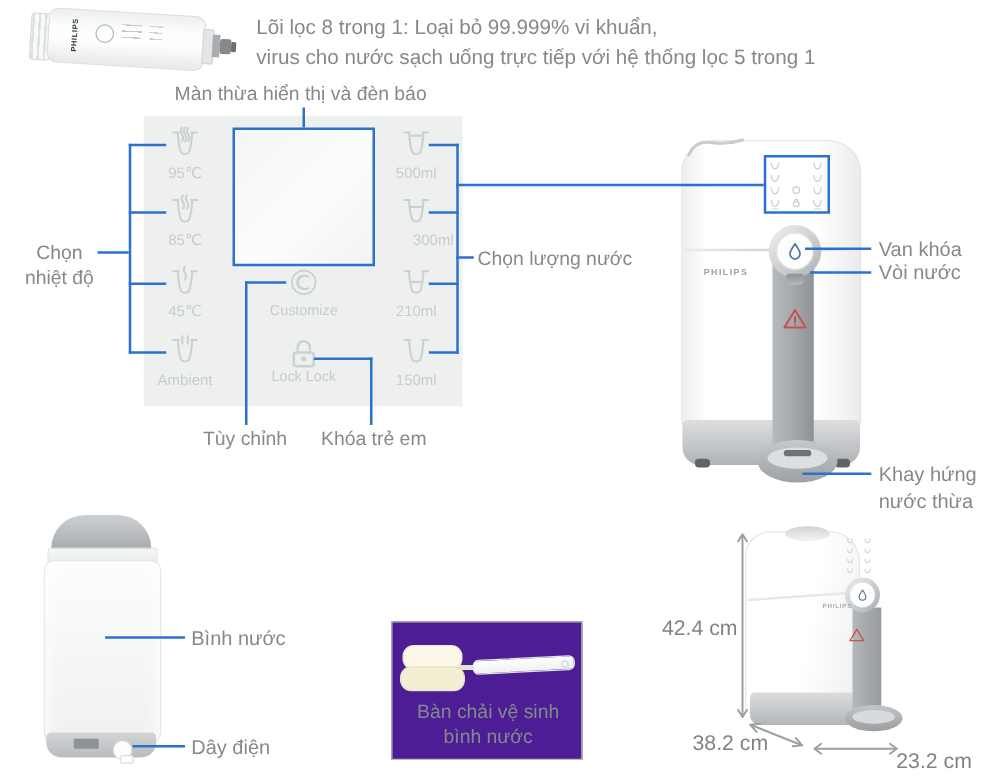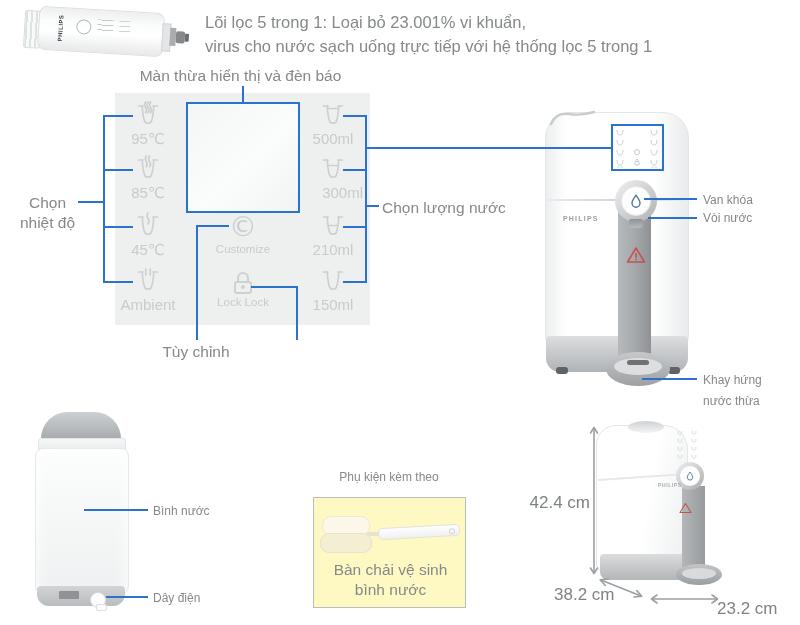--- a/index.html
+++ b/index.html
@@ -1,25 +1,25 @@
 <!DOCTYPE html>
 <html><head>
 <meta charset="utf-8">
 <style>
   html,body{margin:0;padding:0;background:#fff;}
   #canvas{position:relative;width:800px;height:625px;background:#ffffff;overflow:hidden;
           font-family:"Liberation Sans","DejaVu Sans",sans-serif;color:#85898b;}
   .abs{position:absolute;}
   .lbl{position:absolute;color:#85898b;font-size:15.5px;line-height:20px;}
-  .lbl.big{font-size:12px;line-height:21px;}
+  .lbl.big{font-size:16px;line-height:21px;}
   .dim{position:absolute;color:#7e8386;font-size:17px;line-height:19px;}
   .bline{position:absolute;background:#2b72cf;z-index:45;}
   
   .panel{position:absolute;left:115px;top:93px;width:255px;height:232px;background:#eef0ef;}
-  .pl{position:absolute;color:#c7ccca;font-size:15px;text-align:center;line-height:13px;}
+  .pl{position:absolute;color:#c7ccca;font-size:12px;text-align:center;line-height:13px;}
   .cupsvg path,.cupsvg line{stroke:#ccd1d0;stroke-width:1.7;fill:none;stroke-linecap:round;}
   .screen{position:absolute;left:71px;top:9px;width:114px;height:111px;box-sizing:border-box;
           border:2px solid #2b72cf;background:linear-gradient(135deg,#f4f6f5 0%,#fbfcfc 55%,#f2f4f3 100%);}
   .copyright{position:absolute;color:#cbd0cf;font-size:28px;line-height:28px;font-family:"DejaVu Sans",sans-serif;}
   .lockbody{position:absolute;width:18px;height:13px;box-sizing:border-box;border:2px solid #cdd2d1;border-radius:3px;}
   .lockshackle{position:absolute;width:12px;height:11px;box-sizing:border-box;border:2px solid #cdd2d1;border-bottom:none;border-radius:7px 7px 0 0;}
   .lockdot{position:absolute;width:4px;height:4px;border-radius:50%;background:#cdd2d1;}
   
   .disp-body{position:absolute;left:545px;top:112px;width:144px;height:236px;border-radius:26px 26px 12px 12px;
              background:linear-gradient(90deg,#eceeef 0%,#ffffff 14%,#ffffff 76%,#e9ebed 100%);
@@ -48,21 +48,21 @@
       <div class="abs" style="left:73px;top:16px;width:16px;height:14px;background:repeating-linear-gradient(180deg,#c7cacc 0 1px,transparent 1px 5px);"></div>
       <div class="abs" style="left:95px;top:16px;width:11px;height:14px;background:repeating-linear-gradient(180deg,#cfd2d4 0 1px,transparent 1px 5px);"></div>
       <div class="abs" style="left:138px;top:16px;width:7px;height:26px;background:#e3e5e6;border:1px solid #d5d7d9;"></div>
       <div class="abs" style="left:146px;top:20px;width:6px;height:18px;background:#aaadaf;"></div>
       <div class="abs" style="left:152px;top:23px;width:9px;height:12px;background:#85898c;border-radius:2px;"></div>
       <div class="abs" style="left:161px;top:25px;width:4px;height:8px;background:#6b6f72;border-radius:1px;"></div>
     </div>
   </div>
 
   <div class="lbl big" style="left:205px;top:10px;width:510px;line-height:24px;font-size:16.5px;">
-    <div>Lõi lọc 5 trong 1: Loại bỏ 23.001% vi khuẩn,</div>
+    <div>Lõi lọc 8 trong 1: Loại bỏ 99.999% vi khuẩn,</div>
     <div>virus cho nước sạch uống trực tiếp với hệ thống lọc 5 trong 1</div>
   </div>
 
   <div class="lbl" style="left:118px;top:66px;width:245px;text-align:center;">Màn thừa hiển thị và đèn báo</div>
 
   <div class="panel">
     <div class="screen"></div>
 
     <svg class="cupsvg abs" style="left:20px;top:6px;" width="26" height="30" viewBox="0 0 26 30">
       <path d="M3.5 7 H8 M18 7 H22.5"></path>
@@ -130,20 +130,21 @@
     <span class="lockdot" style="left:126px;top:192px;"></span>
     <div class="pl" style="left:83px;top:203px;width:90px;font-size:11.5px;">Lock Lock</div>
   </div>
 
   <div class="lbl" style="left:5px;top:193px;width:85px;text-align:center;">
     <div>Chọn</div>
     <div>nhiệt độ</div>
   </div>
   <div class="lbl" style="left:382px;top:198px;">Chọn lượng nước</div>
   <div class="lbl" style="left:148px;top:342px;width:96px;text-align:center;">Tùy chỉnh</div>
+  <div class="lbl" style="left:248px;top:342px;width:102px;text-align:center;">Khóa trẻ em</div>
 
   <div class="disp-body"></div>
   <svg class="abs" style="left:548px;top:109px;z-index:20;" width="50" height="18" viewBox="0 0 50 18">
     <path d="M3 15 Q8 3 21 5 Q33 7 46 3" stroke="#c8cccf" stroke-width="2.4" fill="none" stroke-linecap="round"></path>
   </svg>
   <div class="abs" style="left:547px;top:199px;width:140px;height:2px;background:linear-gradient(90deg,#e9ebec,#d2d5d7 50%,#e9ebec);z-index:12;"></div>
   <div class="brandtxt" style="left:563px;top:215px;z-index:14;">PHILIPS</div>
   <div class="abs" style="left:546px;top:336px;width:142px;height:36px;border-radius:4px 4px 14px 14px;background:linear-gradient(180deg,#dcdee0,#b0b3b6);z-index:13;"></div>
   <div class="abs" style="left:556px;top:367px;width:12px;height:7px;border-radius:3px;background:#5f6366;z-index:14;"></div>
   <div class="abs" style="left:668px;top:367px;width:12px;height:7px;border-radius:3px;background:#5f6366;z-index:14;"></div>
@@ -192,22 +193,21 @@
     <div class="abs" style="left:5px;top:28px;width:86px;height:12px;border-radius:3px;border:1px solid #e3e5e6;background:linear-gradient(180deg,#f6f7f7,#e9ebec);"></div>
     <div class="abs" style="left:2px;top:38px;width:92px;height:146px;border-radius:8px 8px 10px 10px;border:1px solid #e6e8e9;background:linear-gradient(180deg,#fcfdfd 0%,#f4f6f6 60%,#eef0f1 100%);box-shadow:inset 0 0 16px #ffffff;"></div>
     <div class="abs" style="left:4px;top:176px;width:88px;height:20px;border-radius:4px 4px 12px 12px;background:linear-gradient(180deg,#d2d4d6,#b9bcbe);"></div>
     <div class="abs" style="left:26px;top:181px;width:20px;height:8px;border-radius:1px;background:#8f9396;"></div>
     <div class="abs" style="left:57px;top:182px;width:14px;height:14px;border-radius:50%;background:#fdfdfd;border:1px solid #d8dadc;"></div>
     <div class="abs" style="left:63px;top:194px;width:9px;height:5px;border-radius:2px;background:#fdfdfd;border:1px solid #dcdee0;"></div>
   </div>
   <div class="lbl big" style="left:153px;top:501px;">Bình nước</div>
   <div class="lbl big" style="left:153px;top:588px;">Dây điện</div>
 
-  <div class="lbl big" style="left:305px;top:467px;width:168px;text-align:center;">Phụ kiện kèm theo</div>
-  <div class="abs" style="left:313px;top:497px;width:153px;height:111px;border:1px solid #b9bdbd;box-sizing:border-box;background:#fef9c3;">
+  <div class="abs" style="left:313px;top:497px;width:153px;height:111px;border:1px solid #b9bdbd;box-sizing:border-box;background:#4c1d95;">
     <div class="abs" style="left:8px;top:18px;width:46px;height:18px;border-radius:9px;background:#fbf8ea;border:1px solid #efe9cf;"></div>
     <div class="abs" style="left:6px;top:35px;width:50px;height:18px;border-radius:9px;background:#f4eed3;border:1px solid #e9e2c4;"></div>
     <div class="abs" style="left:53px;top:34px;width:14px;height:4px;background:#e7e3d0;"></div>
     <div class="abs" style="left:64px;top:28px;width:80px;height:10px;border-radius:5px;border:1px solid #e0e2e3;background:linear-gradient(180deg,#fefefe,#eff0f1);transform:rotate(-3deg);">
       <span class="abs" style="right:4px;top:2.5px;width:4px;height:4px;border-radius:50%;border:1px solid #d5d7d8;"></span>
     </div>
     <div class="lbl" style="left:5px;top:62px;width:143px;text-align:center;">
       <div>Bàn chải vệ sinh</div>
       <div>bình nước</div>
     </div>

